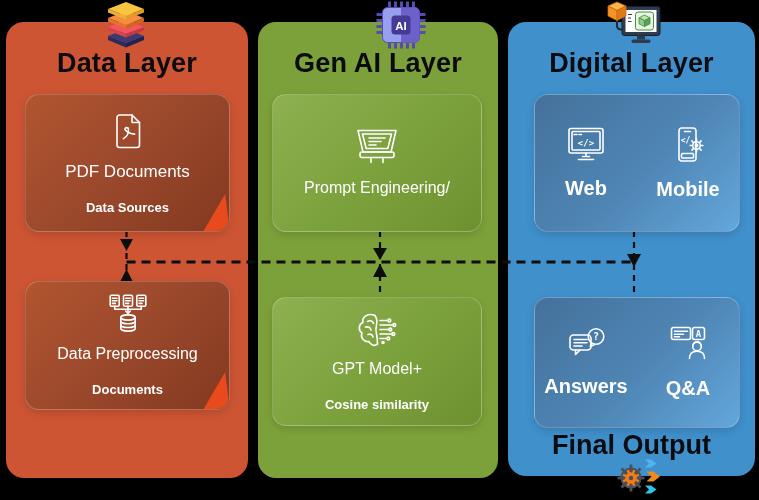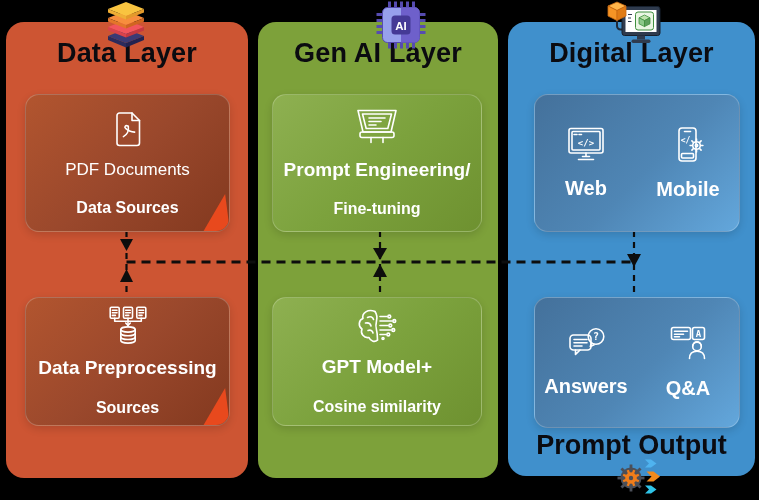--- a/index.html
+++ b/index.html
@@ -7,21 +7,21 @@
     position:relative; width:759px; height:500px; overflow:hidden;
     background:var(--background,#000);
     font-family:"Liberation Sans", sans-serif;
   }
   .panel { position:absolute; top:22px; height:456px; border-radius:18px; }
   .panel-data    { left:6px;   width:242px; background:var(--data-panel); }
   .panel-genai   { left:258px; width:240px; background:var(--genai-panel); }
   .panel-digital { left:508px; width:247px; height:454px; background:var(--digital-panel); }
 
   .panel-title {
-    margin:0; padding-top:16px; text-align:center;
+    margin:0; padding-top:26px; text-align:center;
     font-size:27px; font-weight:700; color:var(--title-text);
     letter-spacing:.2px;
   }
 
   .hicon { position:absolute; top:0; z-index:5; line-height:0; }
   #hicon-layers { left:98px;  top:1px; }
   #hicon-chip   { left:375px; top:0px; }
   #hicon-cube   { left:606px; top:1px; }
   #hicon-gears  { left:611px; top:455px; z-index:6; }
 
@@ -39,27 +39,27 @@
   .card.orange::after {
     content:""; position:absolute; right:-1px; bottom:-1px; width:27px; height:38px;
     background:var(--corner-accent);
     clip-path:polygon(82% 0, 0 100%, 100% 100%);
     border-bottom-right-radius:14px;
   }
 
   #card-pdf       { left:25px;  top:94px;  width:203px; height:136px; }
   #card-prompt    { left:272px; top:94px;  width:208px; height:136px; }
   #card-webmobile { left:534px; top:94px;  width:204px; height:136px; }
-  #card-preproc   { left:25px;  top:297px; width:203px; height:127px; }
+  #card-preproc   { left:25px;  top:281px; width:203px; height:127px; }
   #card-gpt       { left:272px; top:297px; width:208px; height:127px;align-items:center; }
   #card-answers   { left:534px; top:297px; width:204px; height:129px; }
 
   .line1 { font-size:17px; font-weight:400; line-height:1.25; }
-  .line1.bold { font-size:19px; font-weight:700; }
-  .line2 { font-size:16px; font-weight:700; line-height:1.2; }
+  .line1.bold { font-size:16px; font-weight:400; }
+  .line2 { font-size:13px; font-weight:700; line-height:1.2; }
   .lines { display:flex; flex-direction:column; gap:18px; z-index:2; }
 
   .pair { display:flex; width:100%; justify-content:center; z-index:2; }
   .pair-item { flex:1; display:flex; flex-direction:column; align-items:center; gap:14px; }
   .pair-label { font-size:20px; font-weight:700;text-align:center; }
 
   .final-output {
     position:absolute; left:508px; top:430px; width:247px; z-index:5;
     text-align:center; font-size:27px; font-weight:700; color:var(--title-text);
   }
@@ -170,35 +170,34 @@
       <path d="M16.7 4.2 h4.6 M16.7 6.8 h4.6 M16.7 9.4 h3"></path>
       <path d="M30 4.2 h4.6 M30 6.8 h4.6 M30 9.4 h3"></path>
       <path d="M5.7 12.2 v3 H32.3 v-3 M19 12.2 v7"></path>
       <path d="M16.7 17 L19 19.4 L21.3 17"></path>
       <ellipse cx="19" cy="23.5" rx="7.2" ry="2.6"></ellipse>
       <path d="M11.8 23.5 V34.5 a7.2 2.6 0 0 0 14.4 0 V23.5"></path>
       <path d="M11.8 27.2 a7.2 2.6 0 0 0 14.4 0 M11.8 30.9 a7.2 2.6 0 0 0 14.4 0"></path>
     </svg>
     <div class="lines">
       <div class="line1 bold">Data Preprocessing</div>
-      <div class="line2">Sources</div>
+      <div class="line2">Documents</div>
     </div>
   </div>
 
   <div class="card green" id="card-prompt">
     <svg class="lineicon" width="54" height="40" viewBox="0 0 54 40">
       <path d="M8 2.5 H46 L41 24 H13 Z"></path>
       <path d="M12.5 6 H41.5 L37.8 20.5 H16.2 Z"></path>
       <path d="M19 10 h16 M19 13.5 h12 M19 17 h7"></path>
       <rect x="10" y="24" width="34" height="5.5" rx="2"></rect>
       <path d="M21 29.5 v5 M33 29.5 v5"></path>
     </svg>
     <div class="lines">
       <div class="line1 bold">Prompt Engineering/</div>
-      <div class="line2">Fine-tuning</div>
     </div>
   </div>
 
   <div class="card green" id="card-gpt">
     <svg class="lineicon" width="46" height="38" viewBox="0 0 46 38" stroke-width="1.4">
       <path d="M21 4.5 C14 1.5 7.5 6 9 11.5 C4.5 13 4 19.5 8 22 C6 26.5 10 31.5 15 30.5 C16.5 34.5 21 35.5 23.5 33"></path>
       <path d="M13.5 10.5 c3 -1.5 5.5 -.5 6 2 M11.5 16 c3 -.5 5 .5 5.5 3 M14 23.5 c2.5 -1 4.5 0 5 2.5"></path>
       <path d="M21 4.5 C23 7.5 23.3 11 22.5 14 C21.7 17 21.7 20 22.5 23 C23.4 26.3 23.5 29.8 23.5 33"></path>
       <path d="M26 9.5 h7 M26 14 h12 M26 18.5 h8 M26 23 h11 M26 27.5 h6"></path>
       <circle cx="35.3" cy="9.5" r="1.4"></circle>
@@ -262,21 +261,21 @@
           <text x="29.5" y="11.8" text-anchor="middle" font-size="9" font-weight="bold" font-family="Liberation Sans, sans-serif">A</text>
           <circle cx="28" cy="21.5" r="4.3"></circle>
           <path d="M23.7 21 a4.3 4.3 0 0 1 8.6 0"></path>
           <path d="M20.5 33.5 c0 -5 3.3 -7.2 7.5 -7.2 s7.5 2.2 7.5 7.2"></path>
         </svg>
         <div class="pair-label">Q&amp;A</div>
       </div>
     </div>
   </div>
 
-  <div class="final-output">Prompt Output</div>
+  <div class="final-output">Final Output</div>
 
   <div class="hicon" id="hicon-gears">
     <svg width="58" height="46" viewBox="0 0 58 46">
       <g fill="#4b4f58">
         <rect x="18.6" y="9.5" width="2.8" height="5.5" transform="rotate(0 20 23)"></rect>
         <rect x="18.6" y="9.5" width="2.8" height="5.5" transform="rotate(45 20 23)"></rect>
         <rect x="18.6" y="9.5" width="2.8" height="5.5" transform="rotate(90 20 23)"></rect>
         <rect x="18.6" y="9.5" width="2.8" height="5.5" transform="rotate(135 20 23)"></rect>
         <rect x="18.6" y="9.5" width="2.8" height="5.5" transform="rotate(180 20 23)"></rect>
         <rect x="18.6" y="9.5" width="2.8" height="5.5" transform="rotate(225 20 23)"></rect>

